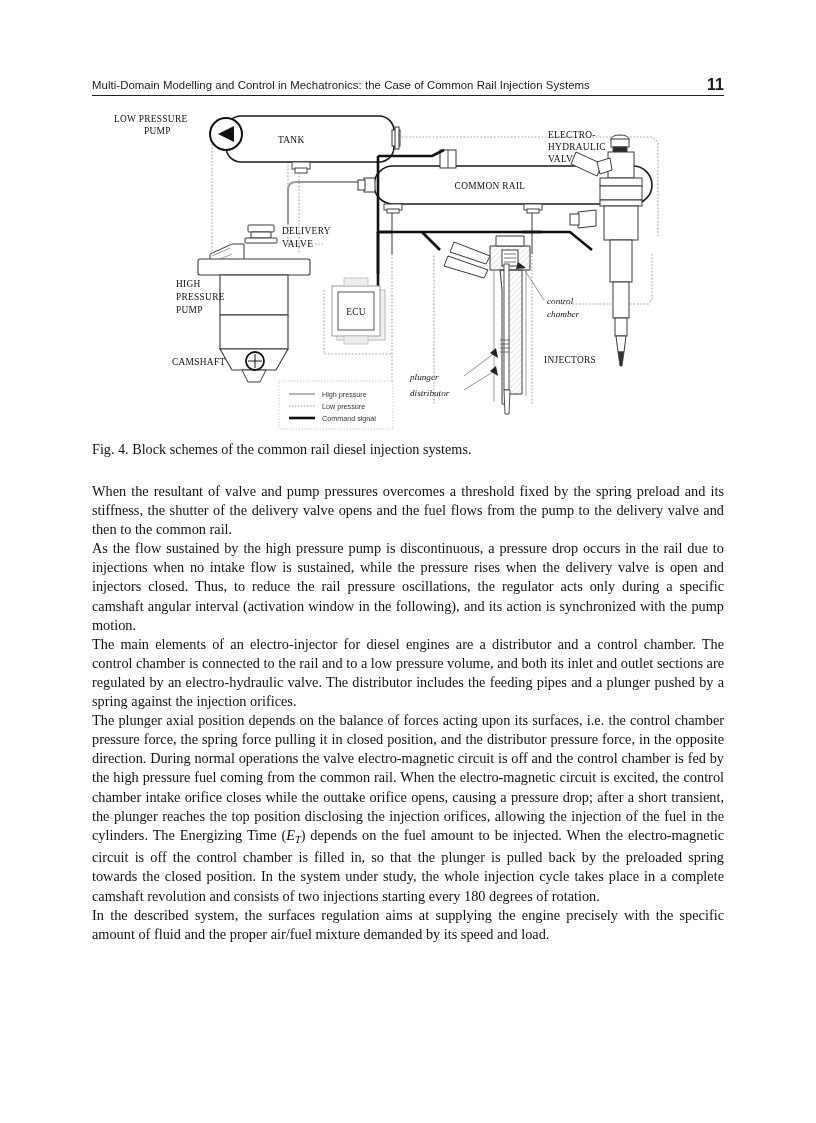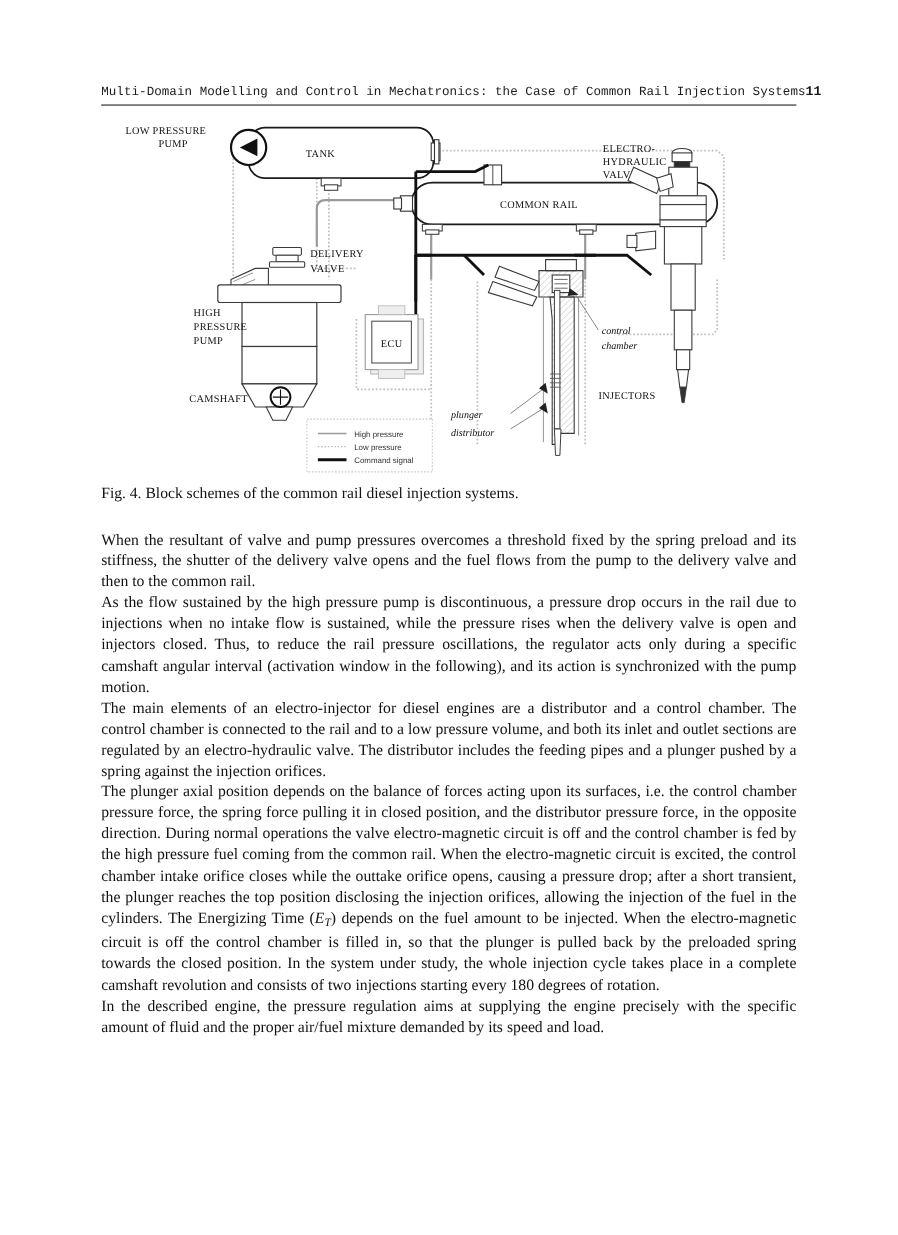--- a/index.html
+++ b/index.html
@@ -23,37 +23,37 @@
     height: 1123px;
   }
 
   
   .header {
     position: absolute;
     left: 92px;
     top: 76px;
     width: 632px;
     display: flex;
-    align-items: flex-end;
+    align-items: center;
     justify-content: space-between;
-    font-family: Liberation Mono, monospace;
+    font-family: Liberation Sans, sans-serif;
     font-size: 11.4px;
     letter-spacing: 0.05px;
     color: #1a1a1a;
   }
   .header-rule {
     position: absolute;
     left: 92px;
     top: 95px;
     width: 632px;
     height: 1px;
     background: #222;
   }
   .header-title { white-space: nowrap; }
-  .header-pageno { font-weight: bold; font-size: 12px; }
+  .header-pageno { font-weight: bold; font-size: 16px; }
 
   
   .figure {
     position: absolute;
     left: 92px;
     top: 104px;
     width: 632px;
     height: 338px;
   }
   .figure svg { display: block; }
@@ -340,16 +340,16 @@
     </svg>
   </div>
 
   <div class="fig-caption">Fig. 4. Block schemes of the common rail diesel injection systems.</div>
 
   <div class="body-text">
     <p class="para spaced">When the resultant of valve and pump pressures overcomes a threshold fixed by the spring preload and its stiffness, the shutter of the delivery valve opens and the fuel flows from the pump to the delivery valve and then to the common rail.</p>
     <p class="para">As the flow sustained by the high pressure pump is discontinuous, a pressure drop occurs in the rail due to injections when no intake flow is sustained, while the pressure rises when the delivery valve is open and injectors closed. Thus, to reduce the rail pressure oscillations, the regulator acts only during a specific camshaft angular interval (activation window in the following), and its action is synchronized with the pump motion.</p>
     <p class="para">The main elements of an electro-injector for diesel engines are a distributor and a control chamber. The control chamber is connected to the rail and to a low pressure volume, and both its inlet and outlet sections are regulated by an electro-hydraulic valve. The distributor includes the feeding pipes and a plunger pushed by a spring against the injection orifices.</p>
     <p class="para"><span>The plunger axial position depends on the balance of forces acting upon its surfaces, i.e. the control chamber pressure force, the spring force pulling it in closed position, and the distributor pressure force, in the opposite direction. During normal operations the valve electro-magnetic circuit is off and the control chamber is fed by the high pressure fuel coming from the common rail. When the electro-magnetic circuit is excited, the control chamber intake orifice closes while the outtake orifice opens, causing a pressure drop; after a short transient, the plunger reaches the top position disclosing the injection orifices, allowing the injection of the fuel in the cylinders. The Energizing Time (</span><span class="ital">E</span><sub class="ital">T</sub><span>) depends on the fuel amount to be injected. When the electro-magnetic circuit is off the control chamber is filled in, so that the plunger is pulled back by the preloaded spring towards the closed position. In the system under study, the whole injection cycle takes place in a complete camshaft revolution and consists of two injections starting every 180 degrees of rotation.</span></p>
-    <p class="para">In the described engine, the pressure regulation aims at supplying the engine precisely with the specific amount of fluid and the proper air/fuel mixture demanded by its speed and load.</p>
+    <p class="para">In the described system, the surfaces regulation aims at supplying the engine precisely with the specific amount of fluid and the proper air/fuel mixture demanded by its speed and load.</p>
   </div>
 
 </div>
 
 </body></html>

